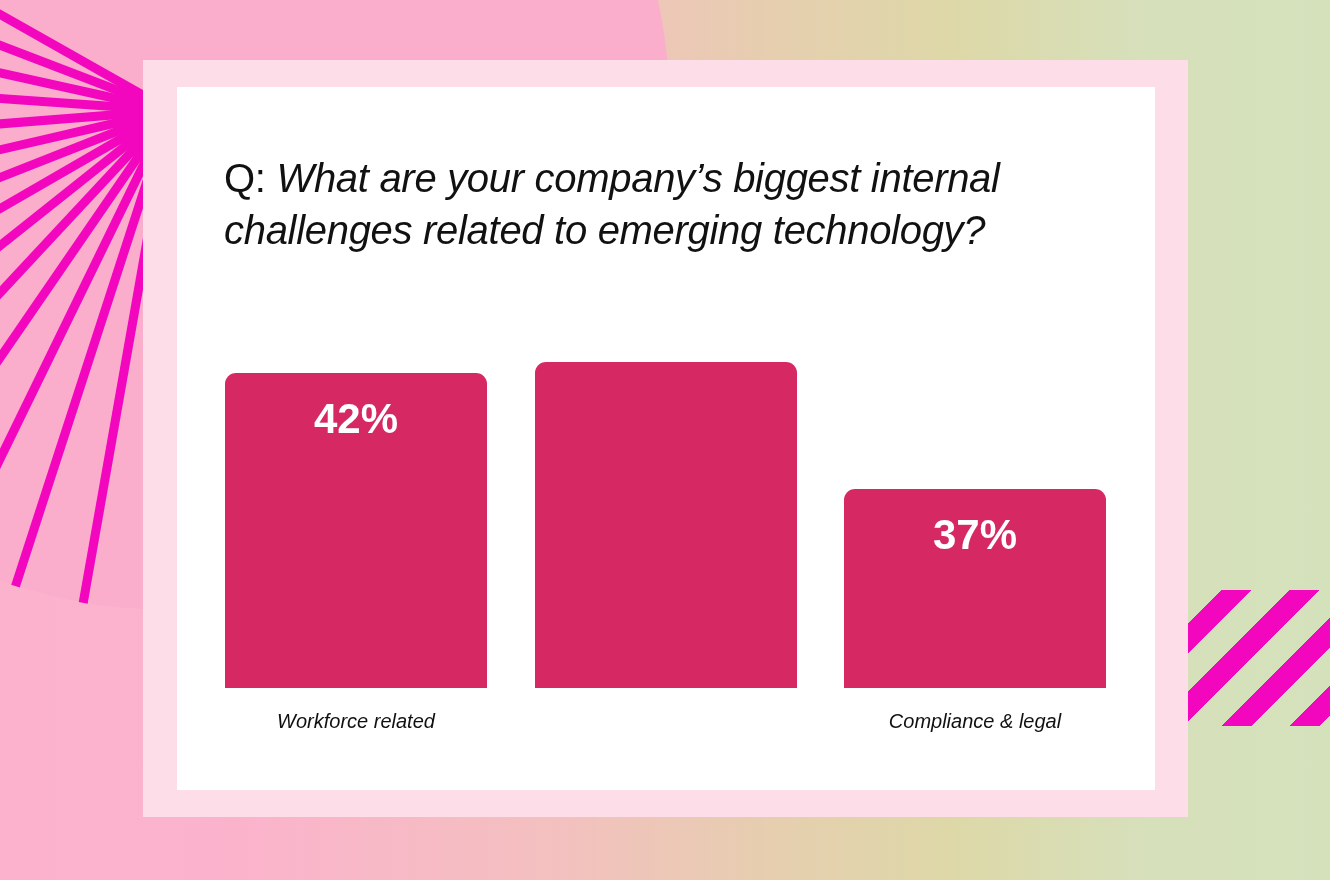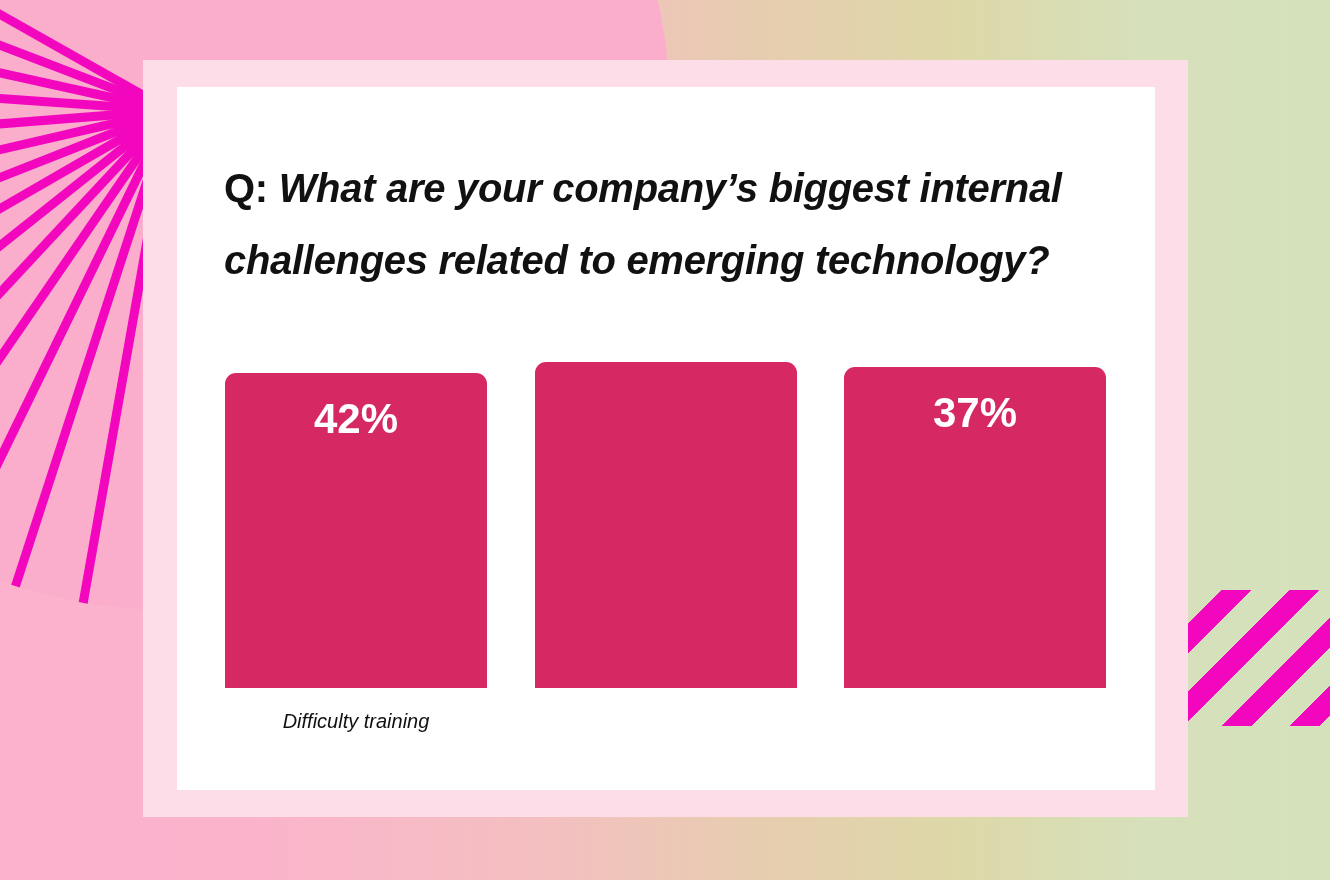--- a/index.html
+++ b/index.html
@@ -94,24 +94,24 @@
     background: #FFFFFF;
   }
 
   
   #chart-title {
     position: absolute;
     left: 224px;
     top: 152px;
     width: 900px;
     font-size: 40px;
-    line-height: 72px;
+    line-height: 52px;
     color: #111111;
     font-style: italic;
-    font-weight: 700;
+    font-weight: 400;
     letter-spacing: -0.3px;
   }
   #chart-title .q-prefix {
     font-style: normal;
   }
 
   
   #chart-area {
     position: absolute;
     left: 177px;
@@ -191,30 +191,31 @@
   <div id="card-frame"></div>
   <div id="card-panel"></div>
 
   <div id="chart-title"><span class="q-prefix">Q: </span><span>What are your company’s biggest internal challenges related to emerging technology?</span></div>
 
   <div id="chart-area">
 
     <div class="bar-group g0">
       <div class="bar" style="height:315px">
         <div class="bar-value">42%</div>
-        <div class="bar-label">Difficulty training</div>
+        <div class="bar-label">Workforce related</div>
       </div>
     </div>
 
     <div class="bar-group g1">
       <div class="bar" style="height:326px">
       </div>
     </div>
 
     <div class="bar-group g2">
-      <div class="bar" style="height:321px">
+      <div class="bar" style="height:199px">
         <div class="bar-value">37%</div>
+        <div class="bar-label">Compliance &amp; legal</div>
       </div>
     </div>
 
   </div>
 
 </div>
 
 </body></html>

